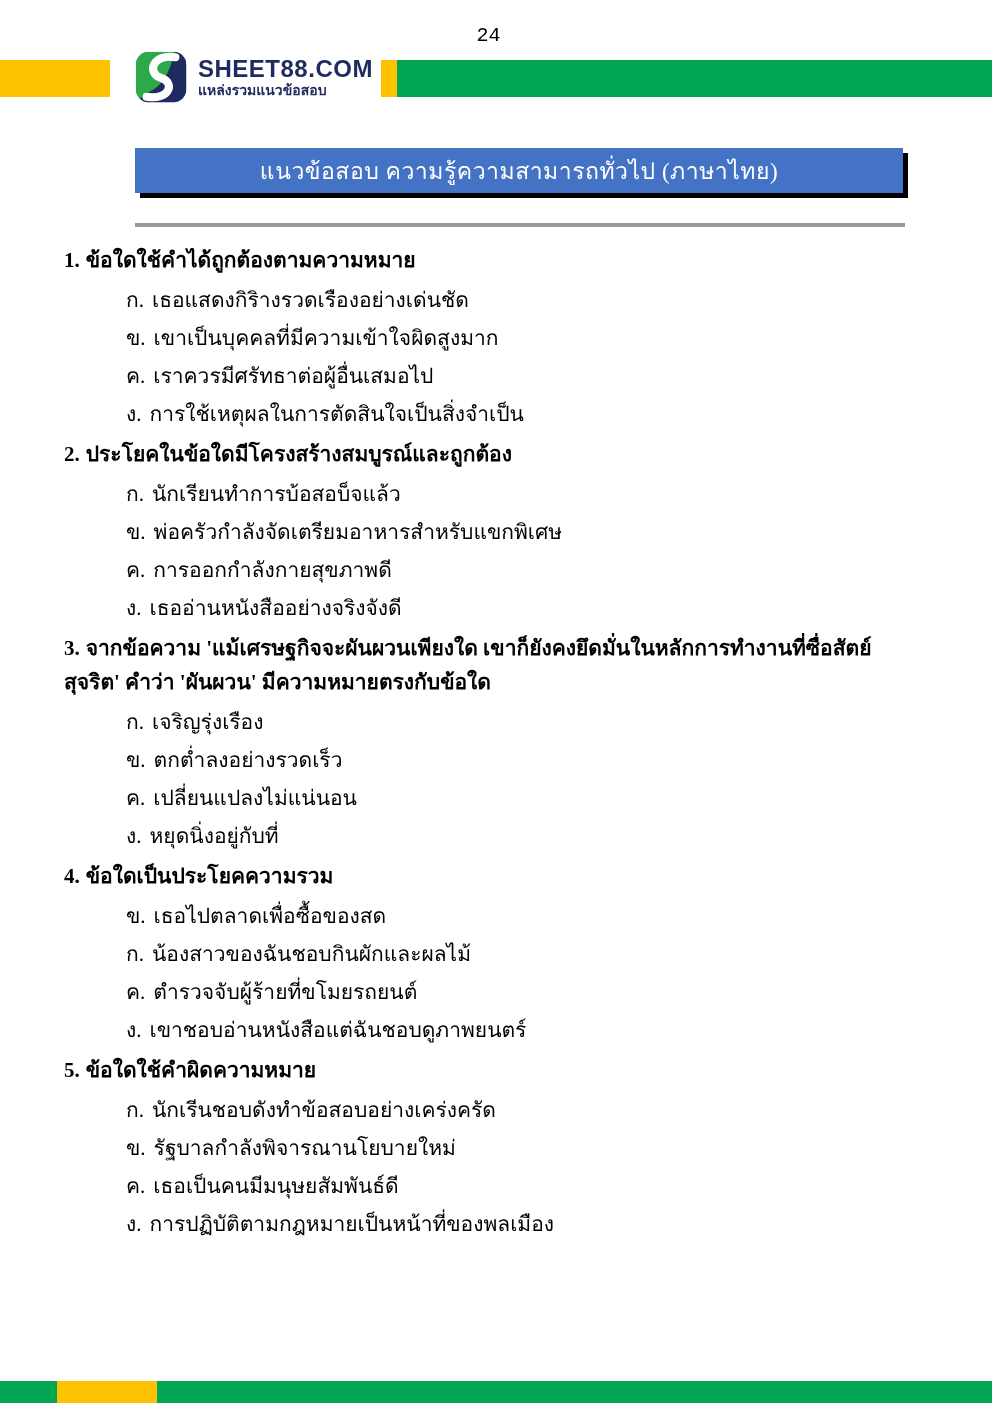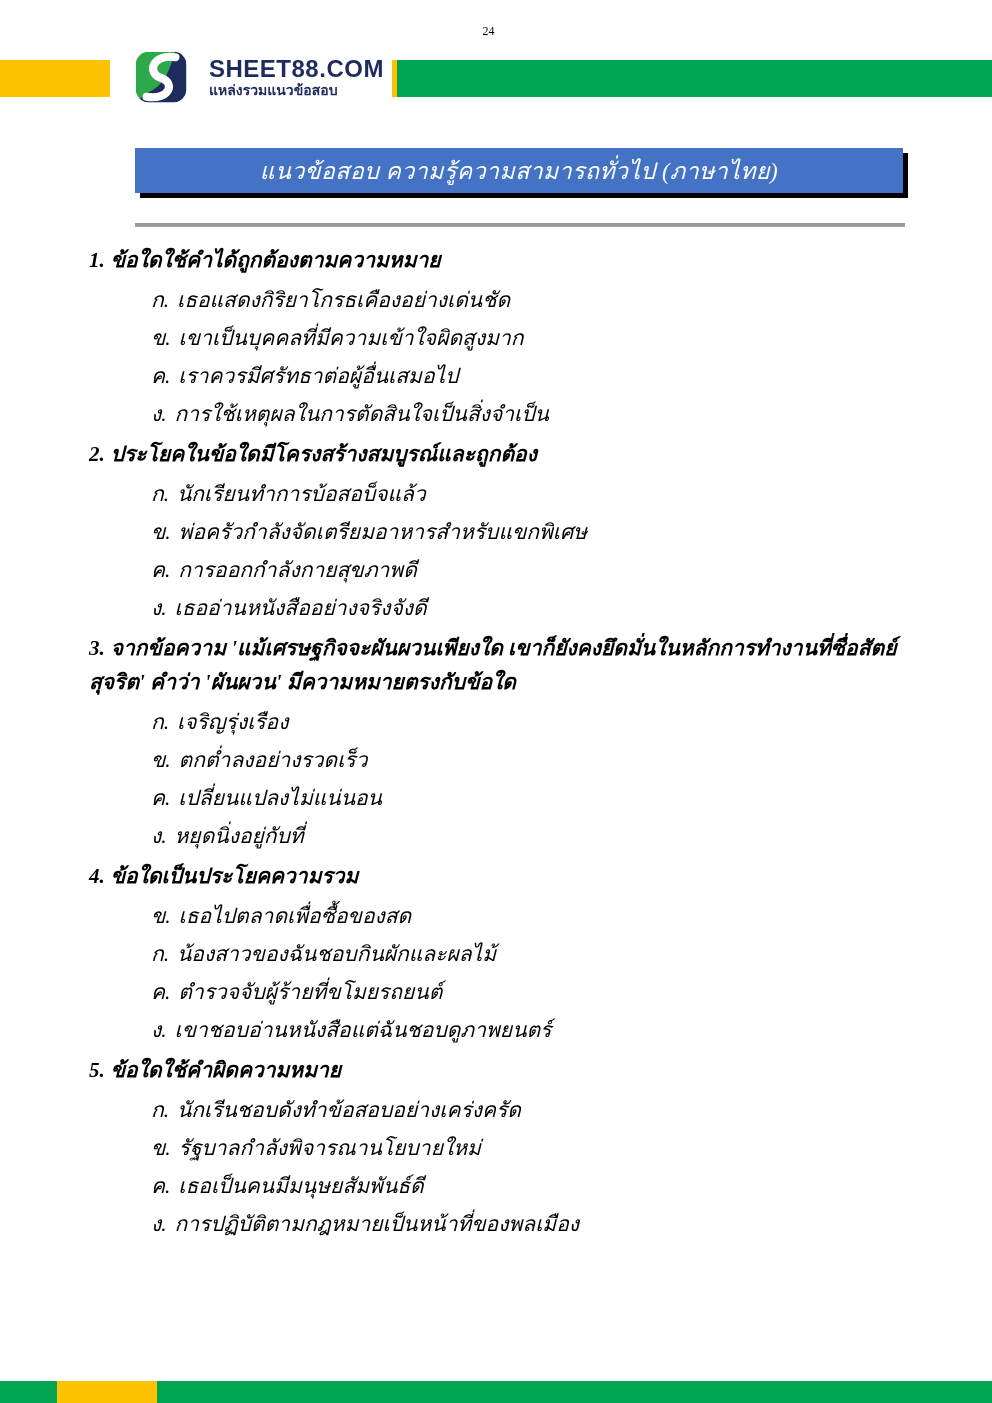--- a/index.html
+++ b/index.html
@@ -16,71 +16,71 @@
     font-family:"Liberation Serif","DejaVu Sans",serif;
     color:#000;
     position:relative;
     overflow:hidden;
   }
   .page{position:relative;width:992px;height:1403px;background:#fff;}
 
   
   .page-number{
     position:absolute;top:24px;left:0;right:15px;
-    text-align:center;font-size:12px;
-    font-family:Liberation Serif, serif;
+    text-align:center;font-size:20px;
+    font-family:Liberation Mono, monospace;
   }
 
   
   .top-bars{
     position:absolute;top:60px;left:0;width:992px;height:37px;
     display:flex;
   }
   .seg{height:100%;}
   .seg-yellow-left{width:110px;background:var(--yellow);}
   .seg-gap{width:225px;background:transparent;}
   .seg-yellow-mid{width:62px;background:var(--yellow);}
   .seg-green{flex:1;background:var(--green);}
 
   
   .logo{
     position:absolute;top:48px;left:132px;
     display:flex;align-items:center;gap:10px;
     background:#fff;padding:2px 8px 2px 2px;
   }
   .logo-icon{width:54px;height:54px;display:block;}
-  .logo-text{display:flex;flex-direction:column;line-height:1.05;margin-left:11px;}
+  .logo-text{display:flex;flex-direction:column;line-height:1.05;}
   .brand{
     font-family:"Liberation Sans","DejaVu Sans",sans-serif;
     font-weight:bold;font-size:24px;color:var(--navy);letter-spacing:0.5px;
   }
   .tagline{
     font-family:Liberation Mono, monospace;
     font-weight:bold;font-size:14px;color:var(--navy);margin-top:3px;
   }
 
   
-  .content{position:absolute;top:148px;left:0;width:992px;font-style:italic;}
+  .content{position:absolute;top:148px;left:0;width:992px;}
   .banner{
     margin-left:135px;width:768px;height:45px;
     background:var(--blue);
     box-shadow:5px 5px 0 0 #000;
     display:flex;align-items:center;justify-content:center;
   }
   .banner span{
     color:#fff;font-size:23px;letter-spacing:0.5px;
     font-family:"Liberation Serif","DejaVu Sans",serif;
   }
   .rule{
     margin:30px 87px 0 135px;
     border-top:4px solid var(--rule);
   }
   .questions{
     margin-top:16px;
-    padding-left:89px;
+    padding-left:64px;
     padding-right:85px;
     font-size:21px;
   }
   .question{margin-bottom:4px;}
   .q-line{
     font-weight:bold;
     line-height:34px;
     margin-bottom:4px;
   }
   .q-num{margin-right:6px;}
@@ -136,21 +136,21 @@
       <span>แนวข้อสอบ ความรู้ความสามารถทั่วไป (ภาษาไทย)</span>
     </div>
     <div class="rule"></div>
     <div class="questions" id="questions">
   <div class="question">
     <div class="q-line">
       <span class="q-num">1.</span><span class="q-text">ข้อใดใช้คำได้ถูกต้องตามความหมาย</span>
     </div>
     <div class="choices">
   <div class="choice">
-    <span class="c-label">ก.</span><span class="c-text">เธอแสดงกิริยาโกรธเคืองอย่างเด่นชัด</span>
+    <span class="c-label">ก.</span><span class="c-text">เธอแสดงกิริางรวดเรืองอย่างเด่นชัด</span>
   </div>
 
   <div class="choice">
     <span class="c-label">ข.</span><span class="c-text">เขาเป็นบุคคลที่มีความเข้าใจผิดสูงมาก</span>
   </div>
 
   <div class="choice">
     <span class="c-label">ค.</span><span class="c-text">เราควรมีศรัทธาต่อผู้อื่นเสมอไป</span>
   </div>
 

